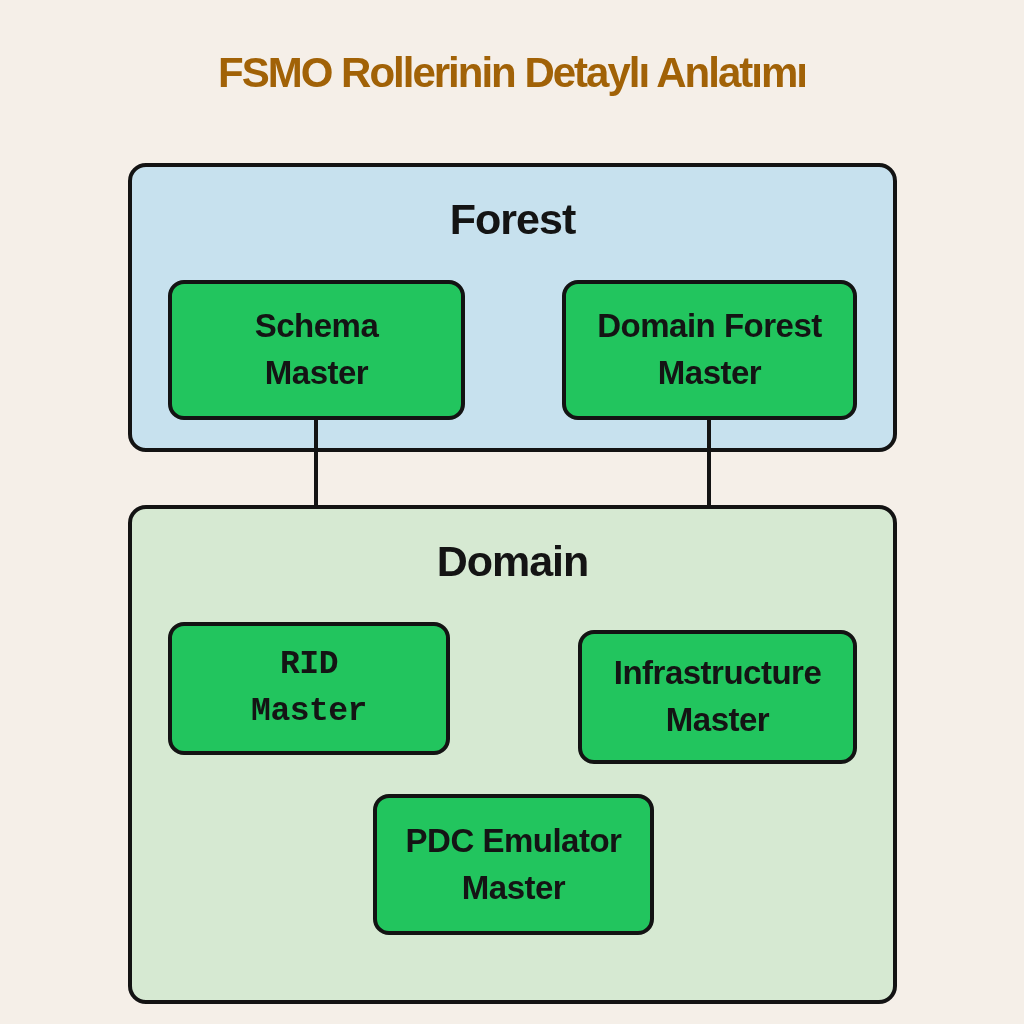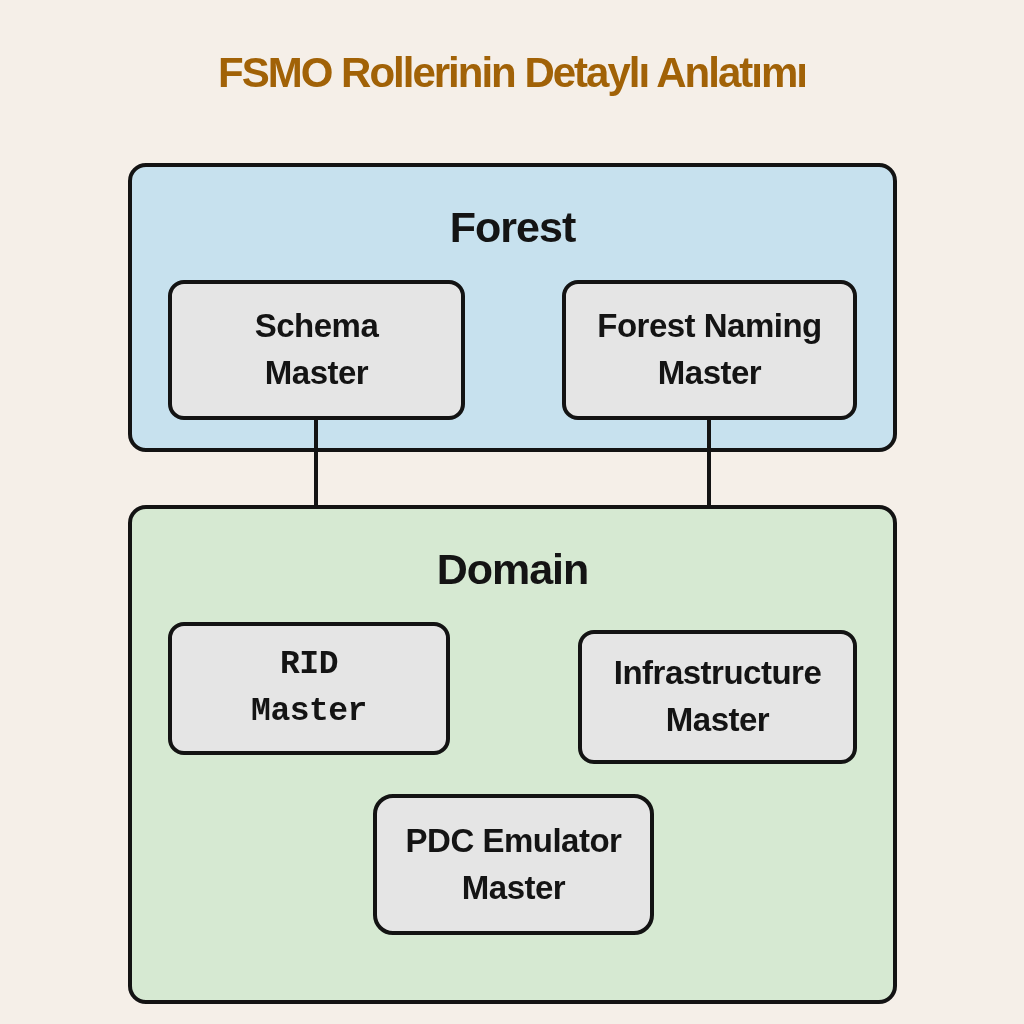--- a/index.html
+++ b/index.html
@@ -43,51 +43,51 @@
     height: 289px;
     background: #C7E1EE;
   }
   .zone-domain {
     top: 505px;
     height: 499px;
     background: #D6E9D2;
   }
   .zone-label {
     position: absolute;
-    top: 36px;
+    top: 28px;
     left: 0;
     width: 100%;
     text-align: center;
     font-size: 43px;
     font-weight: bold;
     letter-spacing: -1px;
   }
 
   .node {
     position: absolute;
-    background: #e5e5e5;
+    background: #22c55e;
     border: 4px solid #131313;
     border-radius: 16px;
     display: flex;
     flex-direction: column;
     align-items: center;
     justify-content: center;
     text-align: center;
     font-size: 33px;
     font-weight: bold;
     letter-spacing: -0.5px;
     line-height: 1.42;
   }
   .node span { display: block; white-space: nowrap; }
 
   .node-schema   { left: 36px;  top: 113px; width: 297px; height: 140px; }
   .node-naming   { left: 430px; top: 113px; width: 295px; height: 140px; }
   .node-rid      { left: 36px;  top: 113px; width: 282px; height: 133px; font-family: Liberation Mono, monospace; }
   .node-infra    { left: 446px; top: 121px; width: 279px; height: 134px; }
-  .node-pdc      { left: 241px; top: 285px; width: 281px; height: 141px; border-radius: 20px; }
+  .node-pdc      { left: 241px; top: 285px; width: 281px; height: 141px; }
 
   .connector {
     position: absolute;
     width: 4px;
     background: #131313;
   }
   .connector-1 { left: 314px; top: 420px; height: 90px; }
   .connector-2 { left: 707px; top: 419px; height: 91px; }
 </style>
 </head>
@@ -97,21 +97,21 @@
 
 <div class="zone zone-forest">
   <div class="zone-label">Forest</div>
 
   <div class="node node-schema">
     <span>Schema</span>
     <span>Master</span>
   </div>
 
   <div class="node node-naming">
-    <span>Forest Naming</span>
+    <span>Domain Forest</span>
     <span>Master</span>
   </div>
 </div>
 
 <div class="connector connector-1"></div>
 <div class="connector connector-2"></div>
 
 <div class="zone zone-domain">
   <div class="zone-label">Domain</div>
 

